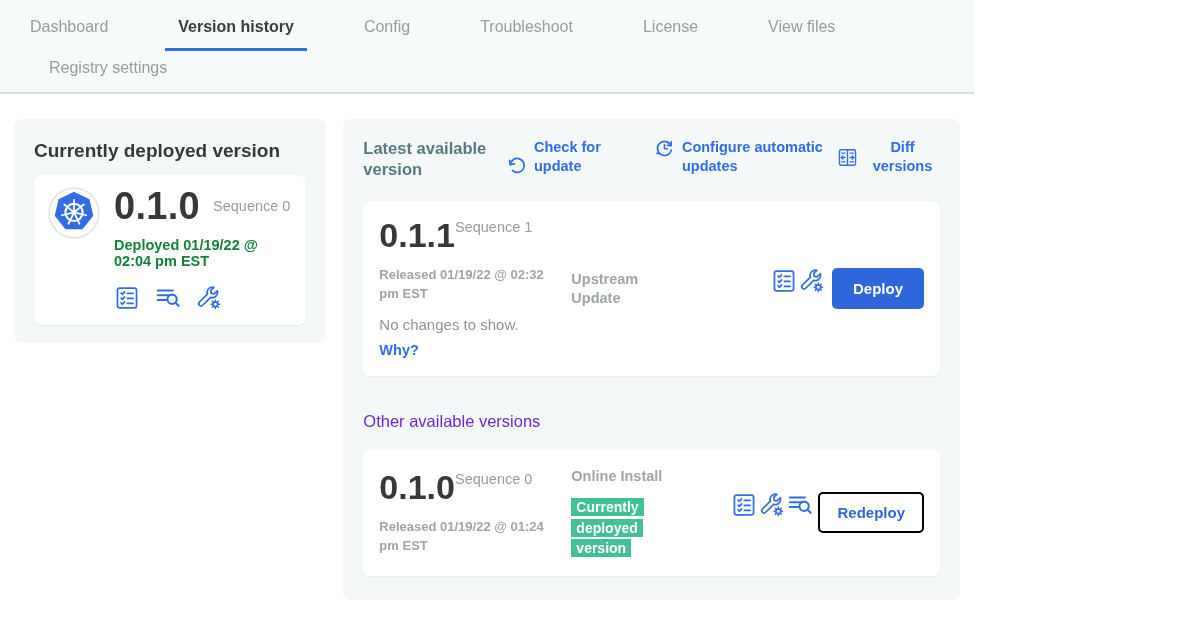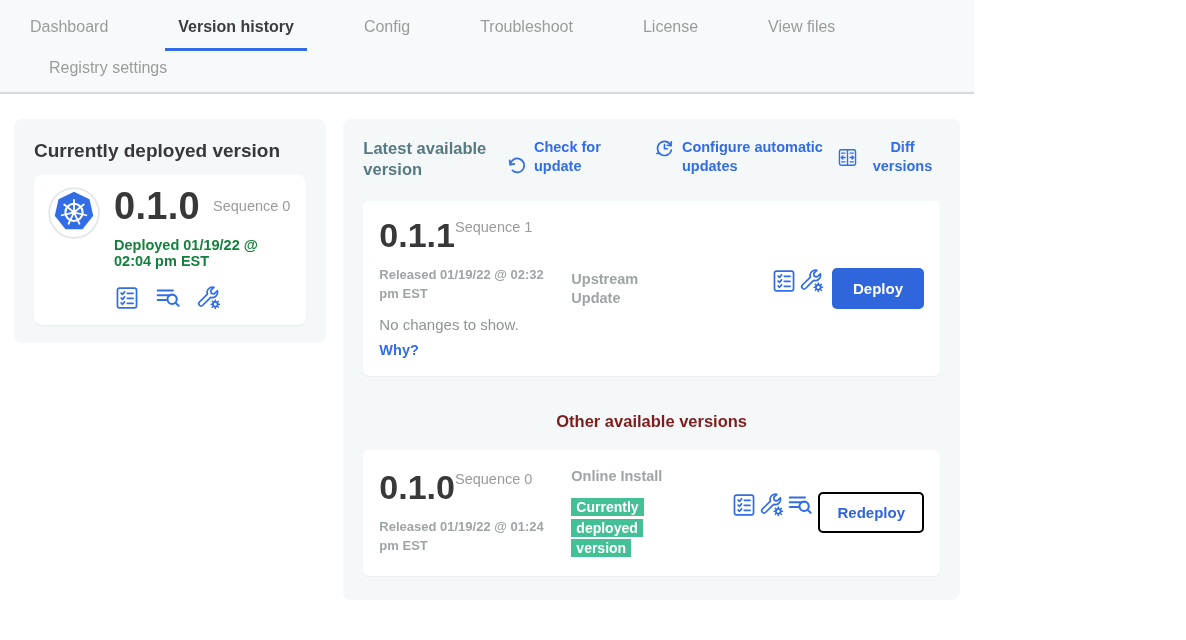--- a/index.html
+++ b/index.html
@@ -70,21 +70,21 @@
   .btn-deploy {
     margin-left: 5px; padding: 12px 21px; border-radius: 5px; border: none; cursor: pointer;
     background: #3066db; color: #fff; font-weight: 700; font-size: 15px;
     font-family: "Liberation Sans", sans-serif;
   }
   .btn-redeploy {
     margin-left: 3px; padding: 10px 17px; border-radius: 5px; cursor: pointer;
     background: #fff; color: #3066db; border: 2px solid #000000; font-weight: 700; font-size: 15px;
     font-family: "Liberation Sans", sans-serif;
   }
-  .other-title { margin: 36px 0 0; font-size: 16.5px; font-weight: 700; color: #7f1d1d; text-align: center; }
+  .other-title { margin: 36px 0 0; font-size: 16.5px; font-weight: 400; color: #6d28d9; }
   .version-row.second { margin-top: 19px; }
   svg.stroke-ic { fill: none; stroke: currentColor; stroke-width: 1.6; stroke-linecap: round; stroke-linejoin: round; }
 </style>
 </head>
 <body>
 
 <div class="page">
 
   <nav class="nav">
     <div class="nav-tabs">

